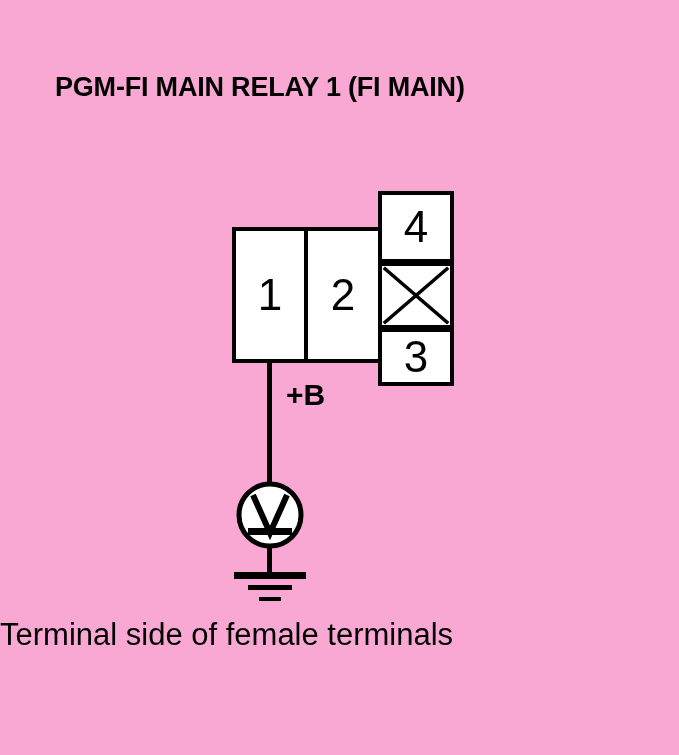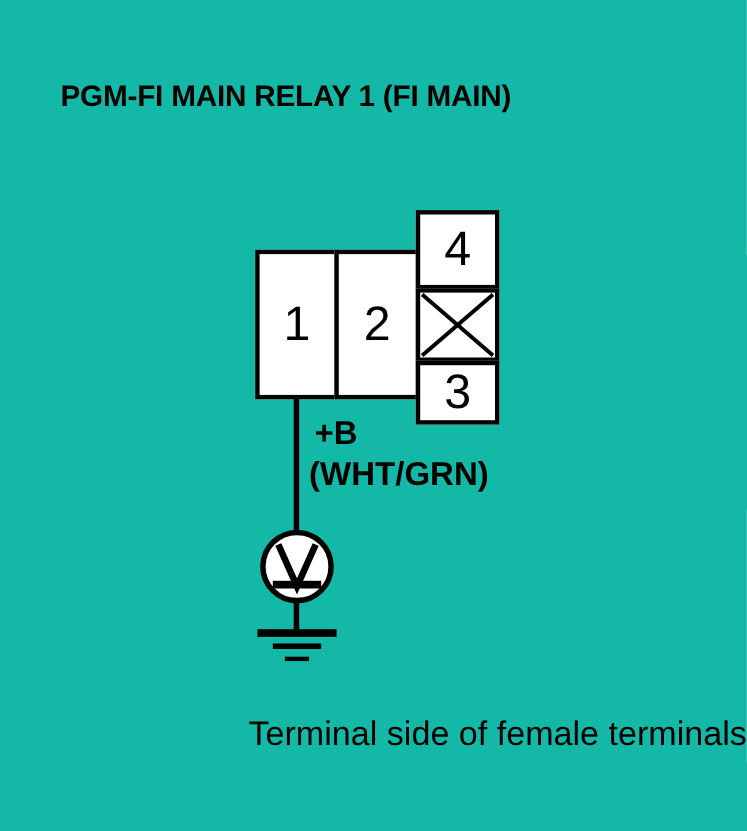--- a/index.html
+++ b/index.html
@@ -9,21 +9,21 @@
     background: #ffffff;
   }
   body {
     font-family: "Liberation Sans", sans-serif;
     color: #000000;
   }
   #page {
     position: relative;
     width: 679px;
     height: 755px;
-    background: #14b8a6;
+    background: #f9a8d4;
     overflow: hidden;
   }
 
   
   .title-block {
     position: absolute;
     left: 55px;
     top: 70px;
     width: 600px;
   }
@@ -133,23 +133,23 @@
     transform: translateX(-50%);
   }
   #gnd-bar-1 { top: 0px;  width: 72px; height: 7px; }
   #gnd-bar-2 { top: 13px; width: 44px; height: 5px; }
   #gnd-bar-3 { top: 25px; width: 22px; height: 4px; }
 
   
   #caption {
     position: absolute;
     left: 0;
-    top: 648px;
+    top: 616px;
     width: 679px;
-    text-align: right;
+    text-align: left;
     font-family: "Liberation Sans", sans-serif;
     font-weight: normal;
     font-size: 31px;
     line-height: 38px;
     color: #000000;
     white-space: nowrap;
   }
 </style>
 </head>
 <body>
@@ -180,21 +180,20 @@
       </svg>
     </div>
 
     <div class="cell" id="cell-3">
       <span class="cell-num">3</span>
     </div>
 
     <div class="wire" id="lead-wire"></div>
 
     <div class="lead-label" id="label-plus-b">+B</div>
-    <div class="lead-label" id="label-wire-color">(WHT/GRN)</div>
 
     <div id="voltmeter">
       <svg width="70" height="68" viewBox="0 0 70 68">
         <circle cx="35" cy="34" r="31" fill="#ffffff" stroke="#000000" stroke-width="5"></circle>
         <path d="M 18 14 L 35 52 L 52 14" fill="none" stroke="#000000" stroke-width="6" stroke-linecap="butt"></path>
         <rect x="13" y="47" width="44" height="7" fill="#000000"></rect>
       </svg>
     </div>
 
     <div class="wire" id="ground-lead"></div>

